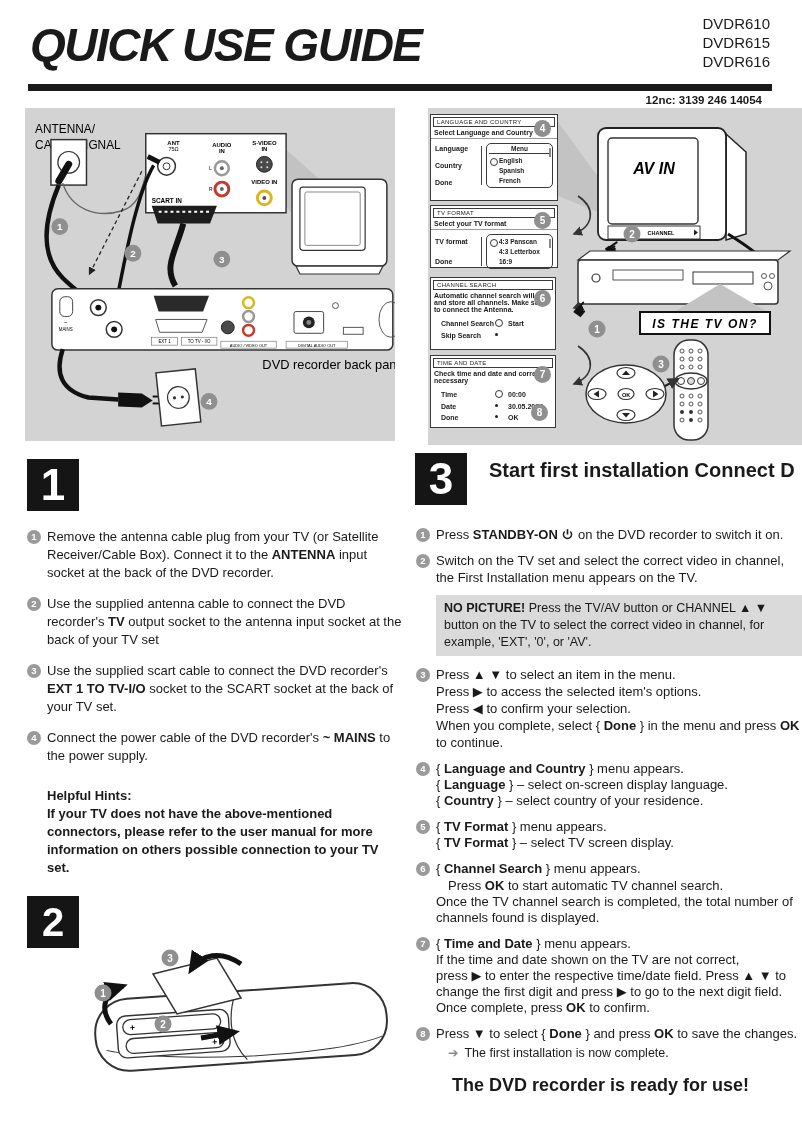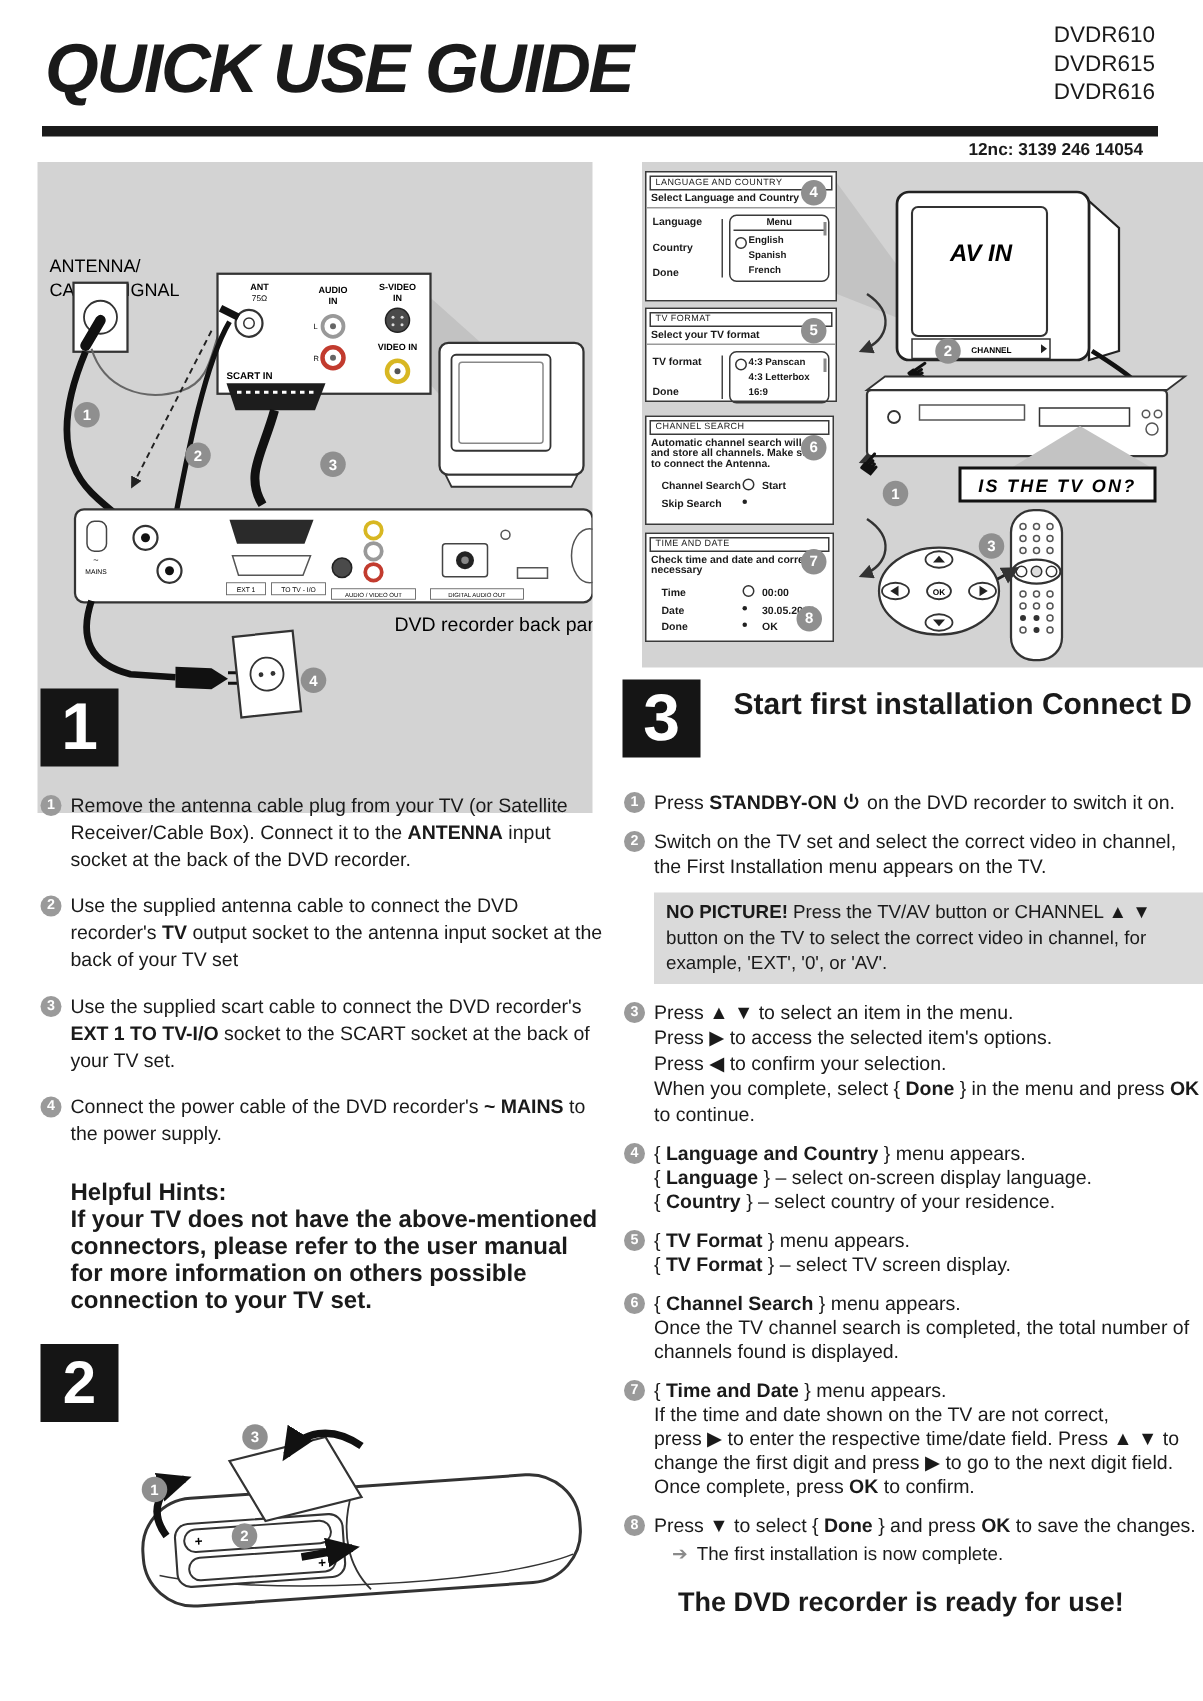--- a/index.html
+++ b/index.html
@@ -6,21 +6,21 @@
   html,body{background:#fff}
   .page{position:relative;width:802px;height:1134px;background:#fff;overflow:hidden;
         color:#1a1a1a;font-family:"Liberation Sans","DejaVu Sans",sans-serif}
   
   .hdr-title{position:absolute;left:30px;top:18px;font-size:46px;font-weight:bold;font-style:italic;letter-spacing:-1.5px}
   .hdr-models{position:absolute;right:32px;top:14px;text-align:right;font-size:15px;line-height:19px}
   .hdr-rule{position:absolute;left:28px;right:30px;top:84px;height:7px;background:#1a1a1a}
   .hdr-code{position:absolute;right:40px;top:94px;font-size:11.5px;font-weight:bold}
   
   .panel{position:absolute;background:#d3d3d3}
-  #panelL{left:25px;top:108px;width:370px;height:434px}
+  #panelL{left:25px;top:108px;width:370px;height:333px}
   #panelR{left:428px;top:108px;width:374px;height:337px}
   .illo{position:absolute;inset:0;width:100%;height:100%}
   .pbadge{position:absolute;width:17px;height:17px;border-radius:50%;background:#8f8f8f;color:#fff;
           font-size:10px;font-weight:bold;display:flex;align-items:center;justify-content:center;z-index:3}
   
   .menubox{position:absolute;background:#fff;border:1px solid #3a3a3a;color:#1a1a1a;z-index:2}
   .mb-head{border:1px solid #3a3a3a;margin:2px 2px 0;padding:1px 3px;font-size:6px;letter-spacing:.3px}
   .mb-sub{font-weight:bold;font-size:7px;padding:2px 3px 2px;border-bottom:1px solid #9a9a9a}
   .mb-body{display:flex;gap:3px;padding:4px 4px 3px 4px}
   .mb-items{display:flex;flex-direction:column;justify-content:space-around;font-size:7px;font-weight:bold;min-width:42px;gap:5px}
@@ -54,21 +54,21 @@
   .nbadge{flex:none;width:14px;height:14px;border-radius:50%;background:#9a9a9a;color:#fff;font-size:9.5px;
           font-weight:bold;text-align:center;line-height:14px;margin:2px 6px 0 0}
   .stext{font-size:13px;line-height:18px;flex:1}
   #colR .stext{line-height:17px}
   .step-ind{margin-left:12px}
   .step-sub{margin-left:0;font-size:13px;line-height:16px}
   .step-sub:empty,.step-ind:empty,.step-arrow:empty{display:none}
   .step-arrow{font-size:12.5px;line-height:16px;margin:3px 0 0 12px}
   .arrow-glyph{color:#8a8a8a;font-weight:bold;margin-right:6px}
   .nopic{background:#dadada;margin:1px 0 10px 20px;padding:5px 8px;font-size:12.5px;line-height:17px}
-  .hints{margin:22px 0 0 20px;font-size:16px;line-height:18px;font-weight:bold}
+  .hints{margin:22px 0 0 20px;font-size:13px;line-height:18px;font-weight:bold}
   .footer{margin:14px 0 0 36px}
   .footer .ft{font-size:18px;font-weight:bold;margin-bottom:5px}
   .footer .fs{font-size:14px;font-weight:bold}
   #remoteIllo{position:absolute;left:25px;top:946px;width:380px;height:186px}
   .pwr{width:13px;height:13px;vertical-align:-2px}
   svg text{font-family:"Liberation Sans","DejaVu Sans",sans-serif}
 </style>
 </head>
 <body>
 
@@ -495,20 +495,21 @@
       <span class="nbadge">5</span>
       <div class="stext">
         <div class="step-main">{ <b>TV Format</b> } menu appears.</div>
         <div class="step-sub">{ <b>TV Format</b> } –  select TV screen display.</div>
       </div>
     </div>
     <div class="step">
       <span class="nbadge">6</span>
       <div class="stext">
         <div class="step-main">{ <b>Channel Search</b> } menu appears.</div>
+        <div class="step-ind">Press <b>OK</b> to start automatic TV channel search.</div>
         <div class="step-sub">Once the TV channel search is completed, the total number of channels found is displayed.</div>
       </div>
     </div>
     <div class="step">
       <span class="nbadge">7</span>
       <div class="stext">
         <div class="step-main">{ <b>Time and Date</b> } menu appears.</div>
         <div class="step-sub">If the time and date shown on the TV are not correct,<br>press ▶ to enter the respective time/date field.  Press ▲ ▼ to change the first digit and press ▶ to go to the next digit field.<br>Once complete, press <b>OK</b> to confirm.</div>
       </div>
     </div>

